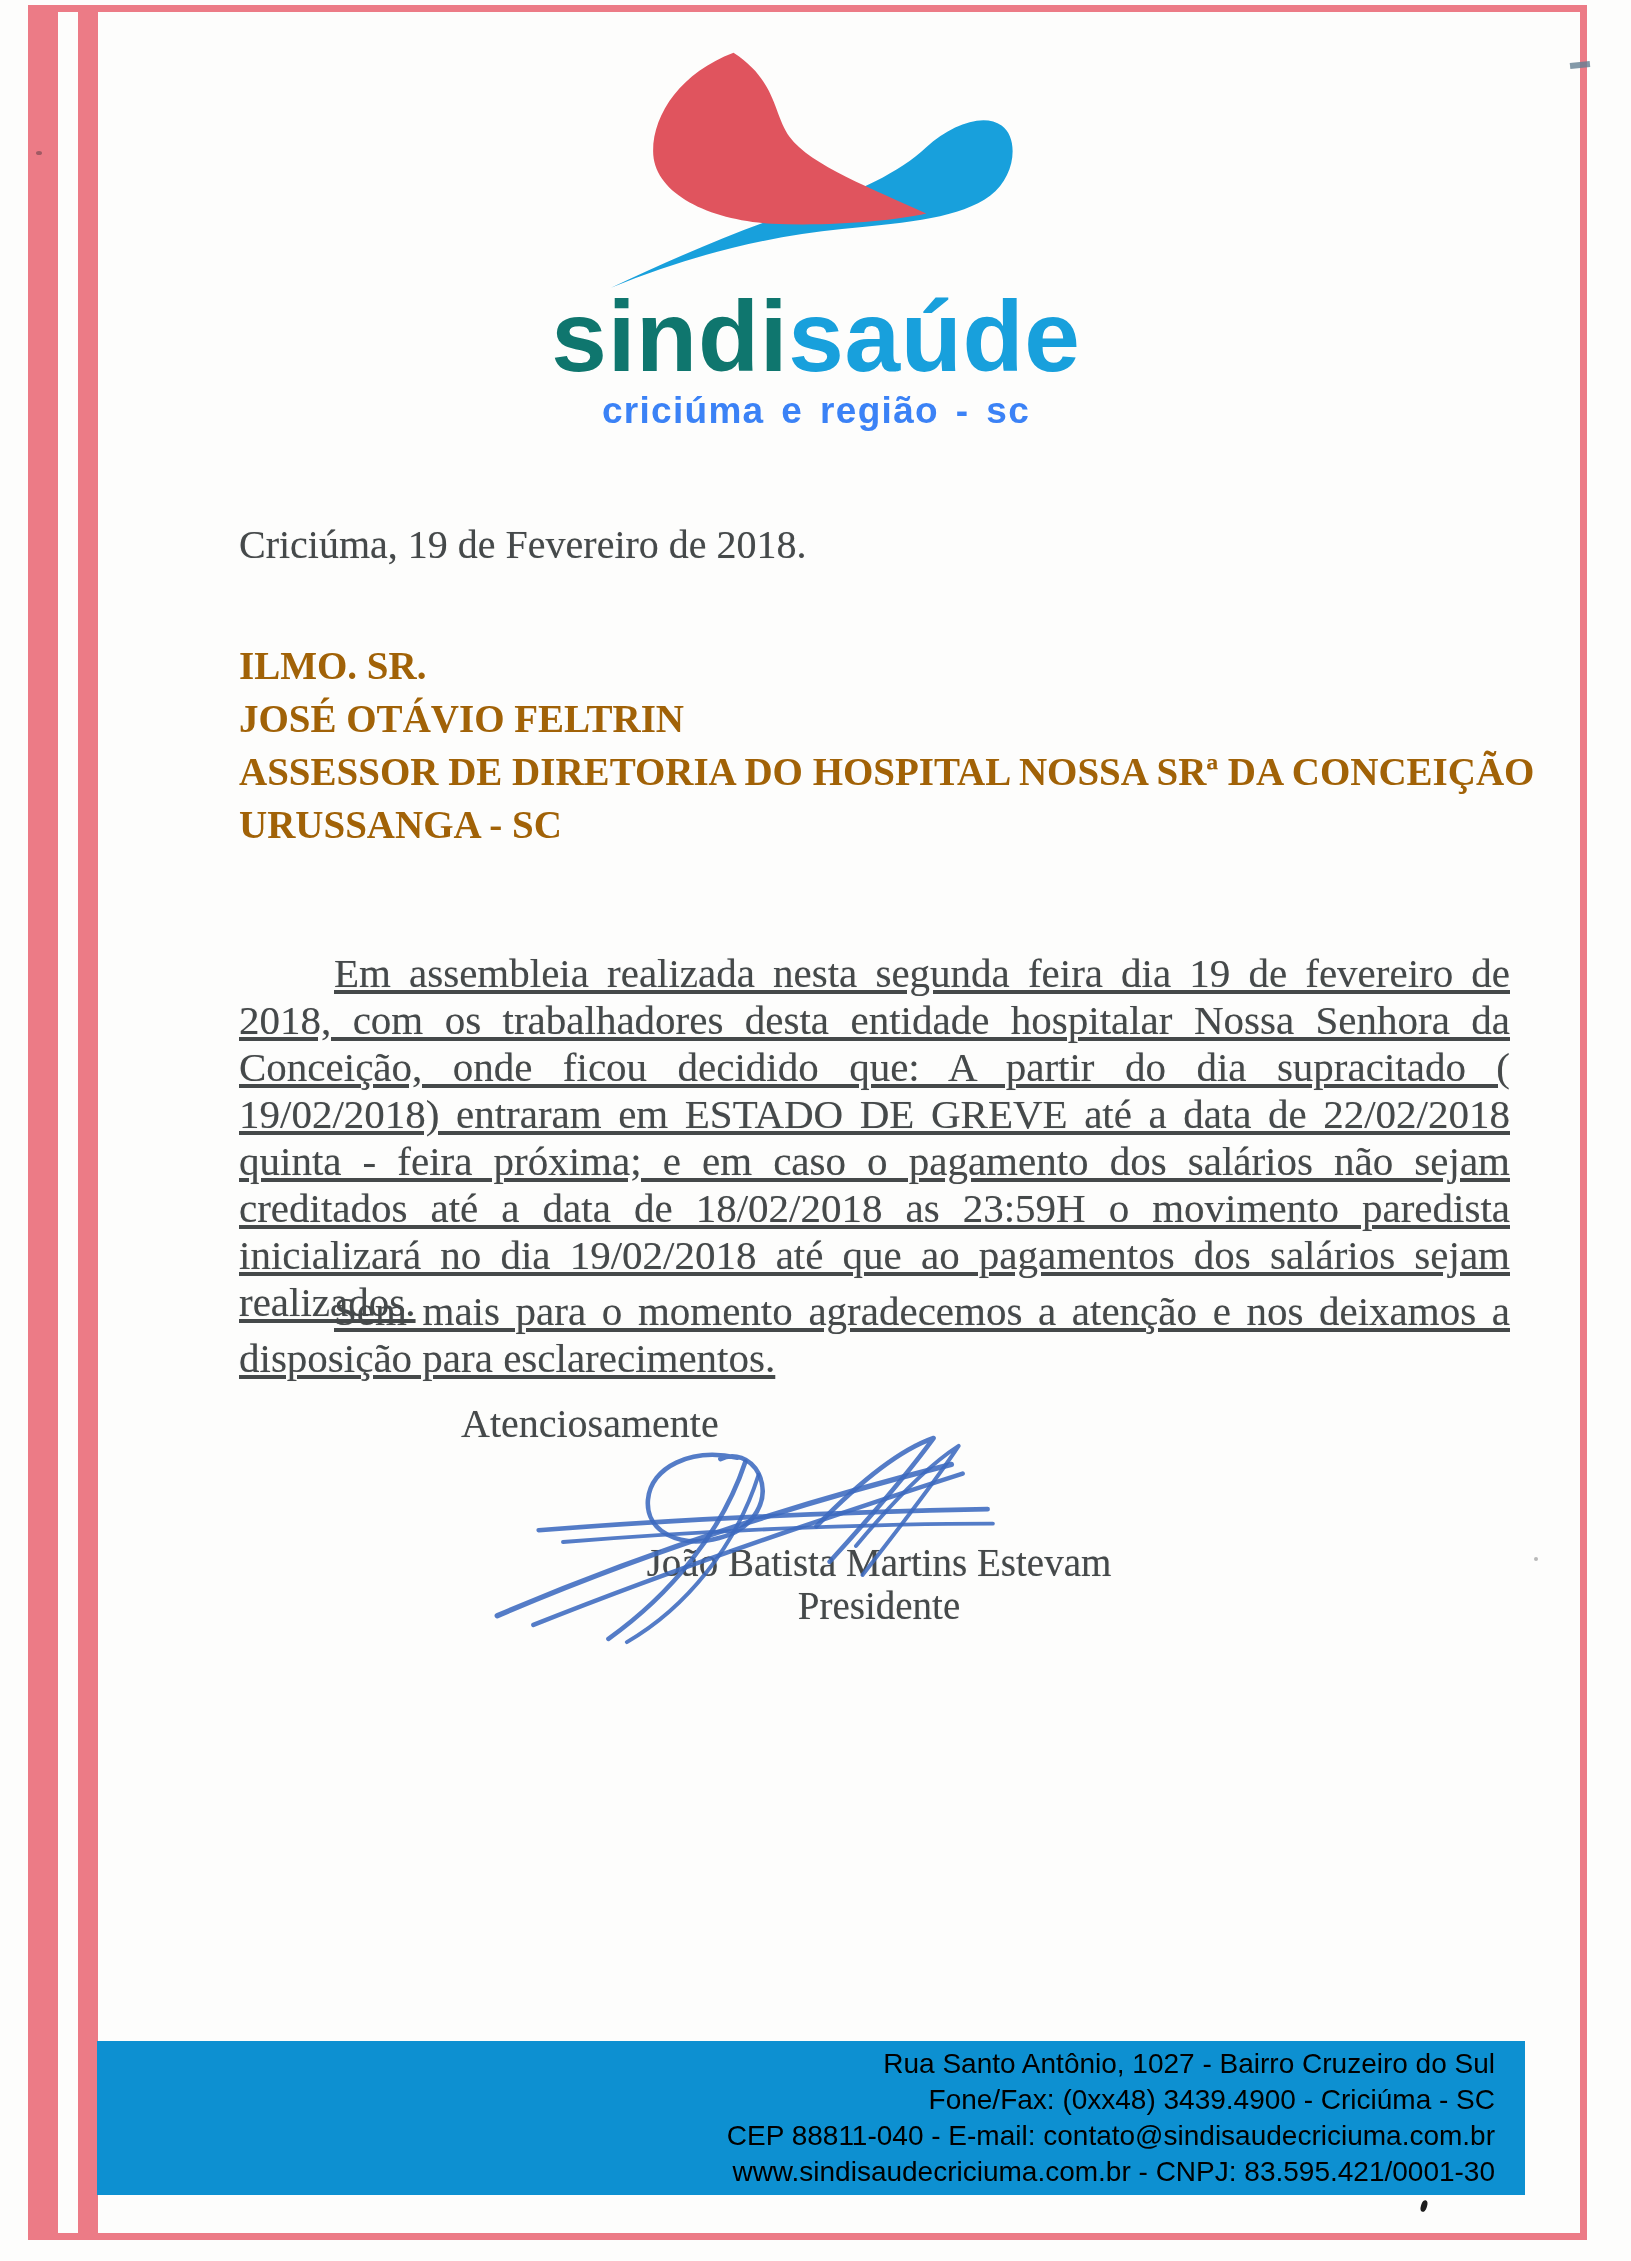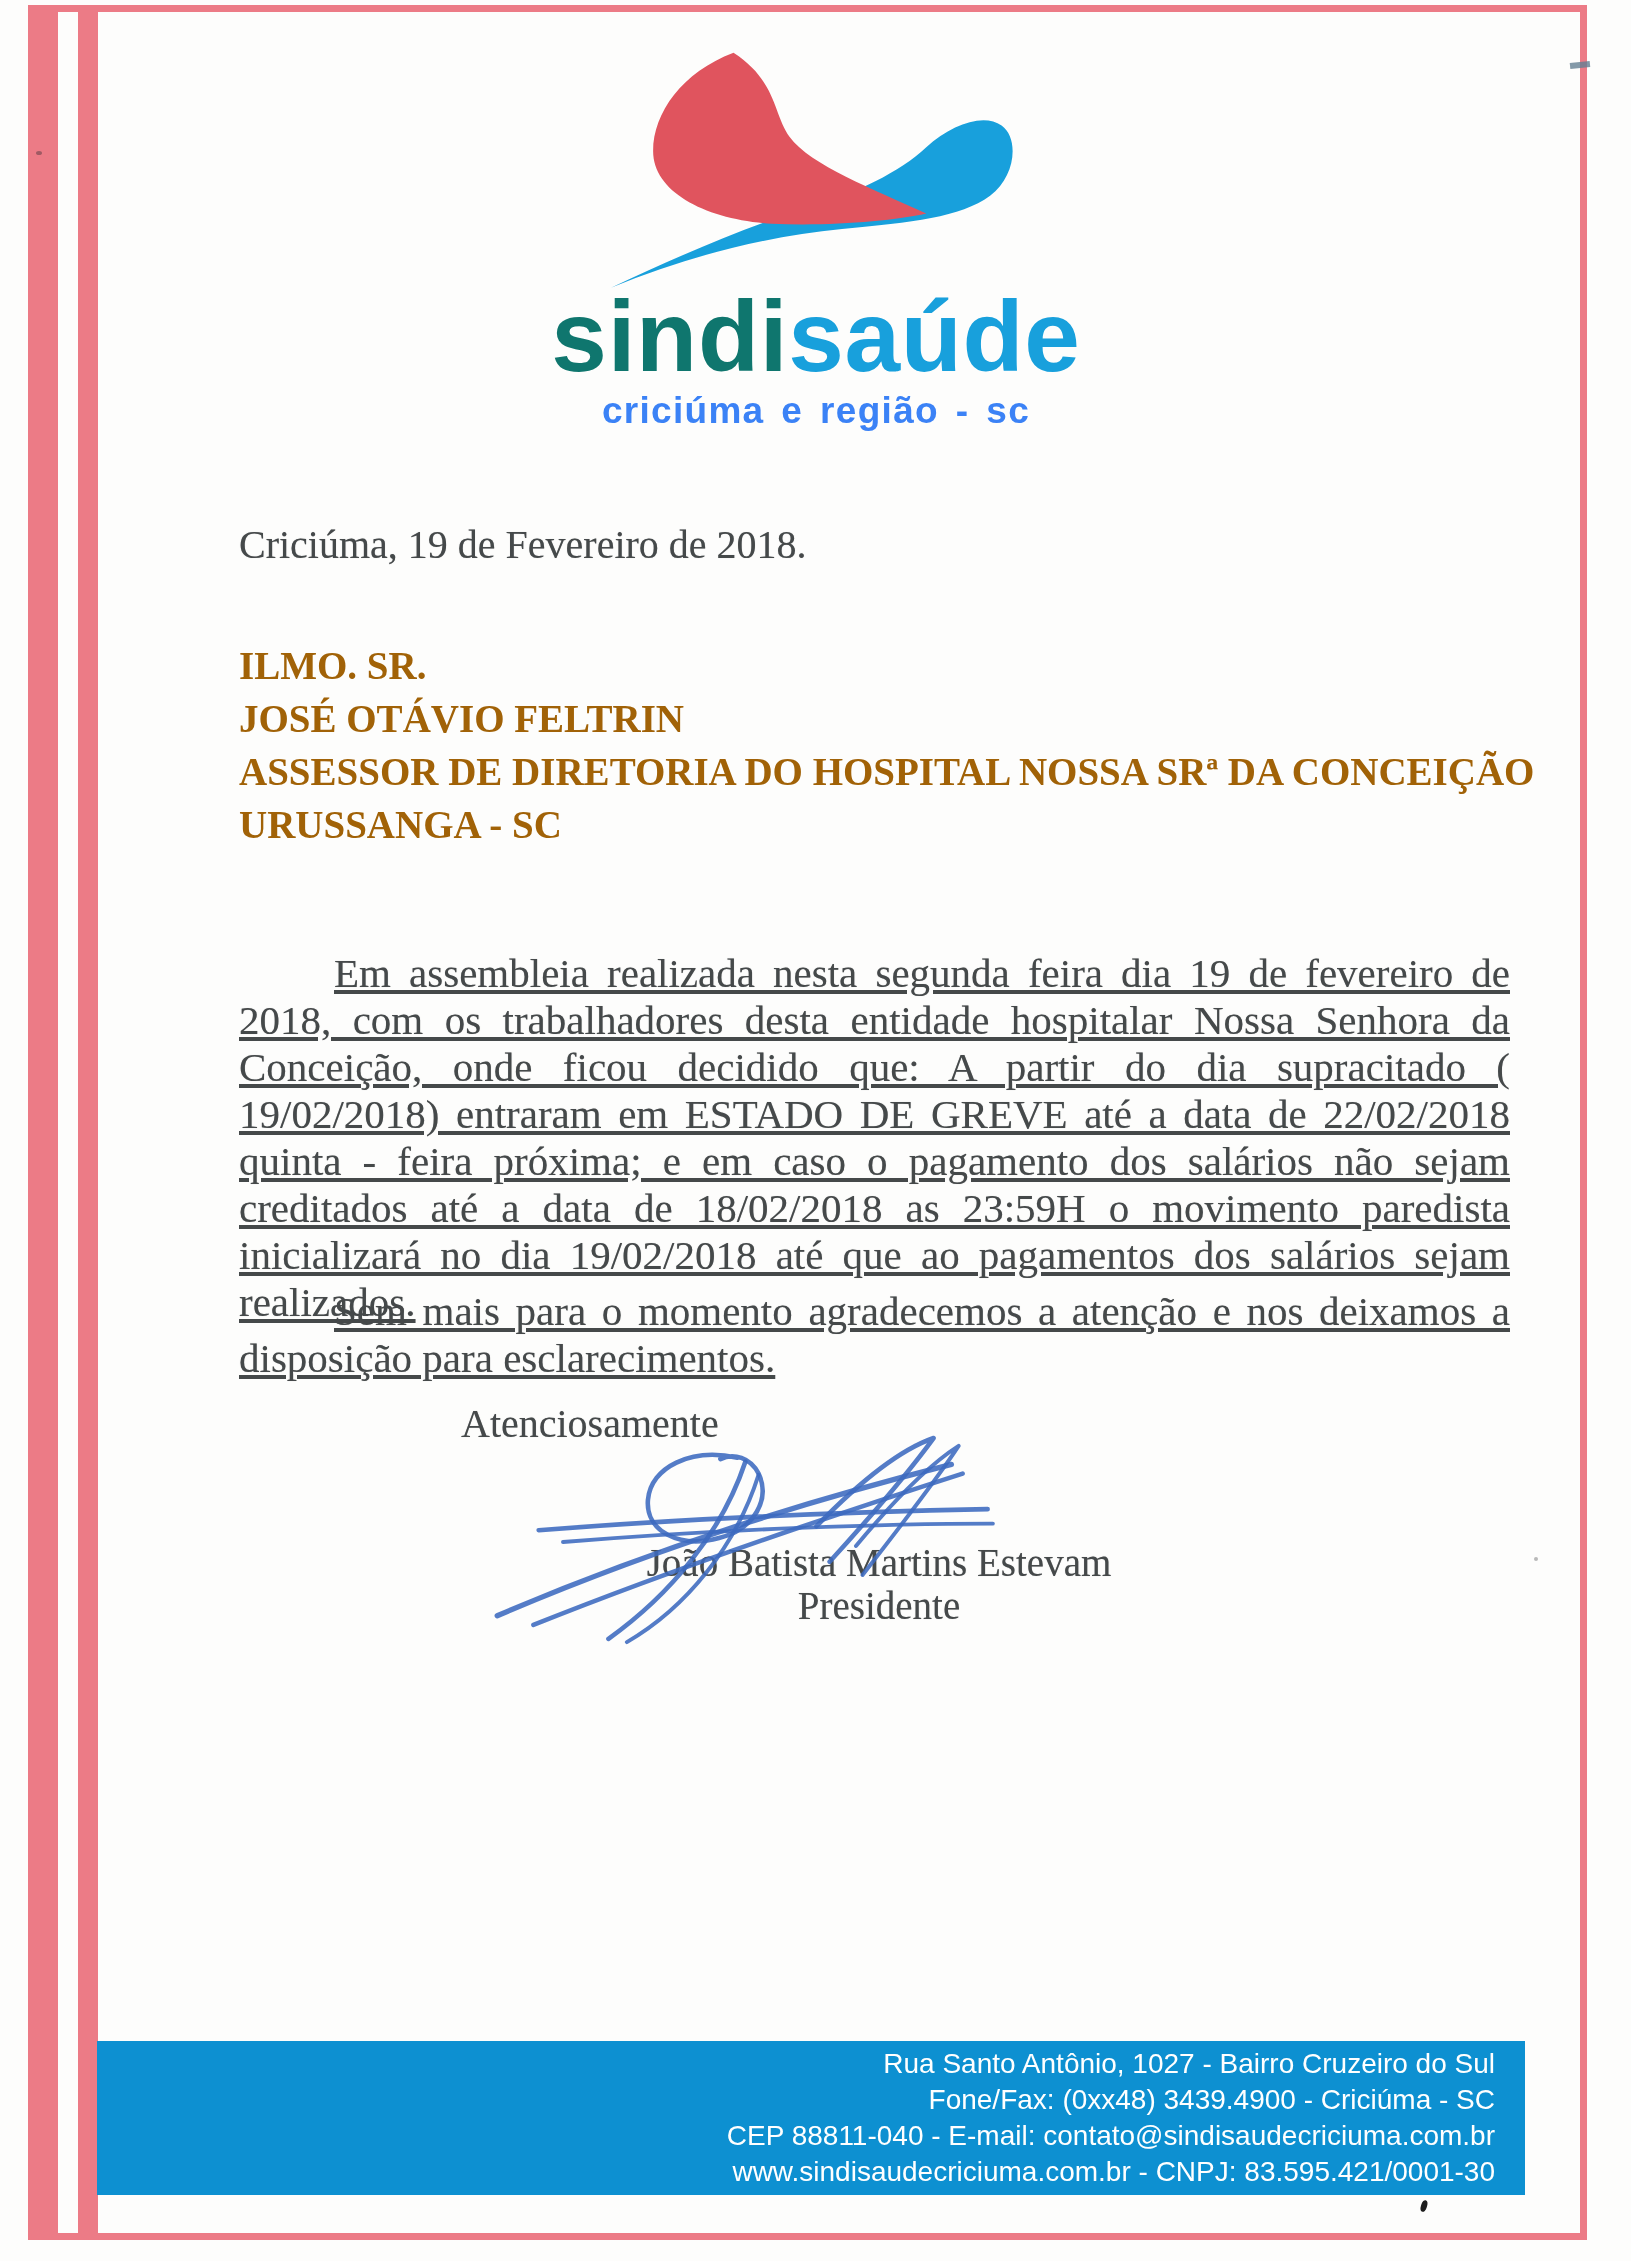--- a/index.html
+++ b/index.html
@@ -40,21 +40,21 @@
   .signer-name{position:absolute;left:461px;width:836px;top:1540px;text-align:center;font-size:39px;}
   .signer-title{position:absolute;left:461px;width:836px;top:1583px;text-align:center;font-size:39px;}
 
   .signature{position:absolute;left:461px;top:1418px;width:757px;height:227px;pointer-events:none;}
   .signature path{fill:none;stroke:#3c6abf;stroke-linecap:round;stroke-linejoin:round;opacity:.88;}
 
   
   .footer-bar{position:absolute;left:97px;top:2041px;width:1428px;height:154px;background:#0d90d1;
               display:flex;flex-direction:column;justify-content:center;align-items:flex-end;
               padding-right:0;box-sizing:border-box;}
-  .footer-line{font-family:"Liberation Sans",sans-serif;color:#ffffff;font-size:28px;
+  .footer-line{font-family:"Liberation Sans",sans-serif;color:#000000;font-size:28px;
                line-height:36px;padding-right:30px;white-space:nowrap;}
 
   
   .artifact{position:absolute;}
   .art-dash{left:1570px;top:62px;width:20px;height:6px;background:#647f92;transform:rotate(-6deg);opacity:.8;}
   .art-ink{left:1421px;top:2200px;width:6px;height:12px;background:#1d1d1d;border-radius:45%;transform:rotate(18deg);}
   .art-speck{left:1534px;top:1557px;width:4px;height:4px;background:#b9b9b9;border-radius:50%;}
   .art-stripe-speck{left:36px;top:151px;width:6px;height:4px;background:#a05a63;border-radius:50%;}
 </style>
 </head>

